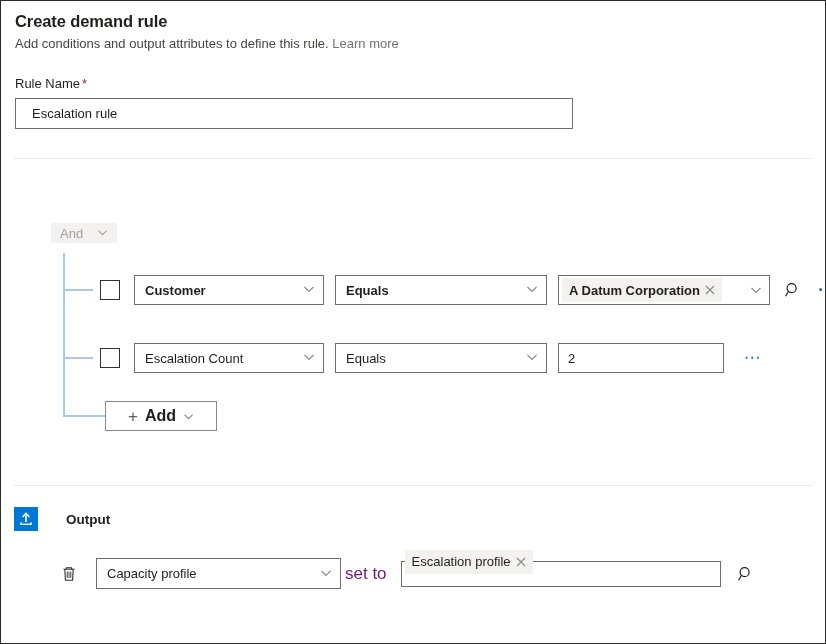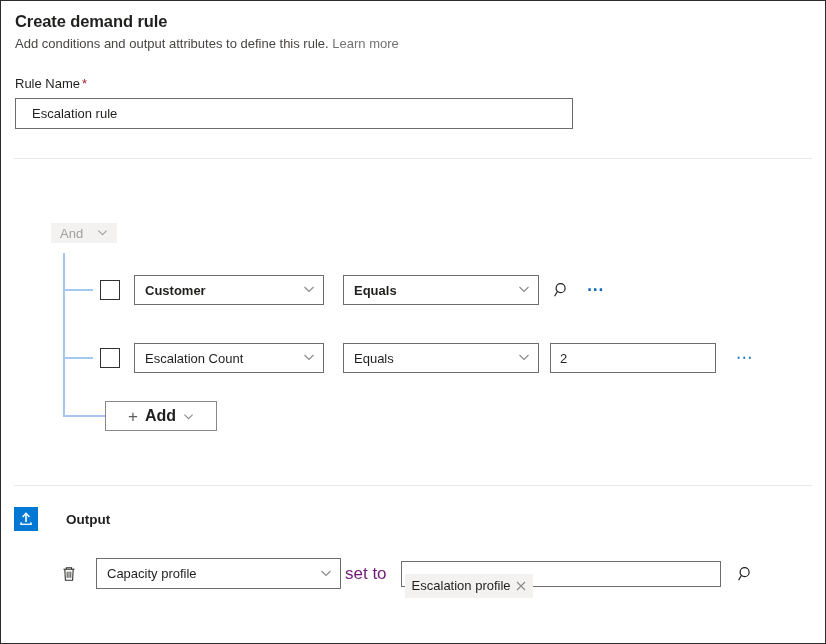--- a/index.html
+++ b/index.html
@@ -188,21 +188,21 @@
   }
   .ms-dropdown .dd-text {
     font-size: 13px;
     color: #201f1e;
     flex: 1;
     white-space: nowrap;
     overflow: hidden;
   }
 
   .attr-dd { width: 190px; margin-left: 14px; }
-  .oper-dd { width: 196px; margin-left: 19px; }
+  .oper-dd { width: 212px; margin-left: 11px; }
 
   .value-lookup {
     width: 212px;
     height: 30px;
     box-sizing: border-box;
     border: 1px solid #6d6d6d;
     background: #ffffff;
     margin-left: 11px;
     display: flex;
     align-items: center;
@@ -329,21 +329,21 @@
     white-space: nowrap;
   }
   .out-value-lookup {
     width: 320px;
     height: 20px;
     box-sizing: border-box;
     border: 1px solid #6d6d6d;
     background: #ffffff;
     margin-left: 14px;
     display: flex;
-    align-items: flex-start;
+    align-items: flex-end;
     padding: 12px 3px;
     cursor: text;
   }
   .out-search-btn { margin-left: 11px; }
 </style>
 </head>
 <body>
 
 <div id="page">
 
@@ -391,20 +391,35 @@
 
     <div class="ms-dropdown oper-dd">
       <span class="dd-text">Equals</span>
       <span>
         <svg width="12" height="12" viewBox="0 0 12 12" aria-hidden="true">
           <path d="M1.5 4 L6 8.4 L10.5 4" fill="none" stroke="#8a8886" stroke-width="1.1"></path>
         </svg>
       </span>
     </div>
 
+    <div class="value-lookup">
+      <span class="token">
+        <span class="token-text">A Datum Corporation</span>
+        <span class="token-x">
+          <svg width="10" height="10" viewBox="0 0 10 10" aria-hidden="true">
+            <path d="M1 1 L9 9 M9 1 L1 9" stroke="#8a8886" stroke-width="1.1" fill="none"></path>
+          </svg>
+        </span>
+      </span>
+      <span class="lookup-caret">
+        <svg width="12" height="12" viewBox="0 0 12 12" aria-hidden="true">
+          <path d="M1.5 4 L6 8.4 L10.5 4" fill="none" stroke="#8a8886" stroke-width="1.1"></path>
+        </svg>
+      </span>
+    </div>
 
     <span class="icon-btn search-btn">
       <svg width="18" height="18" viewBox="0 0 18 18" aria-hidden="true">
         <circle cx="7.6" cy="7.2" r="4.5" fill="none" stroke="#201f1e" stroke-width="1.2"></circle>
         <path d="M4.2 10.8 L1.6 15.2" stroke="#201f1e" stroke-width="1.2" fill="none"></path>
       </svg>
     </span>
 
     <span class="icon-btn ellipsis-btn">
       <span class="ellipsis-dots">⋯</span>

